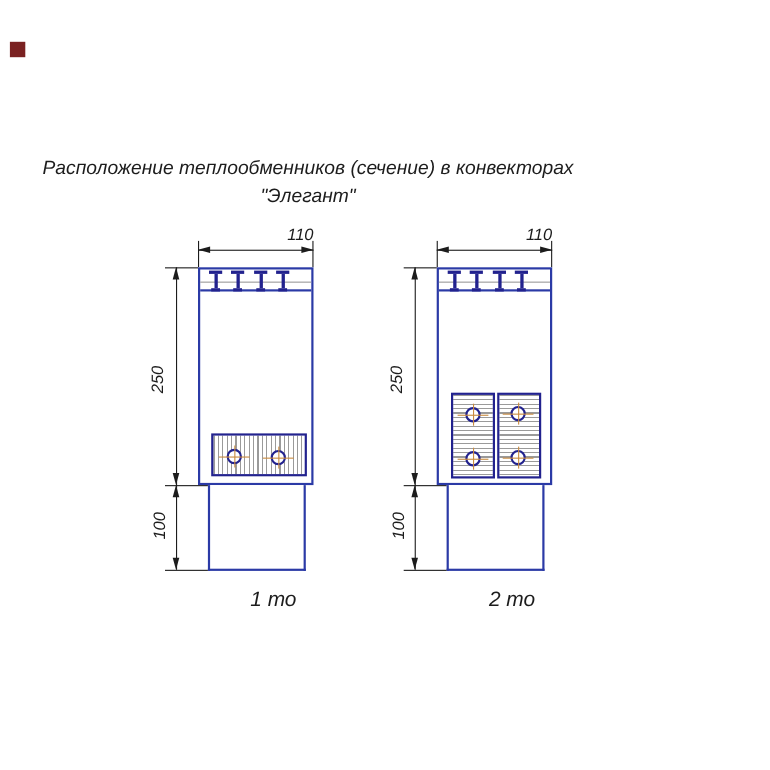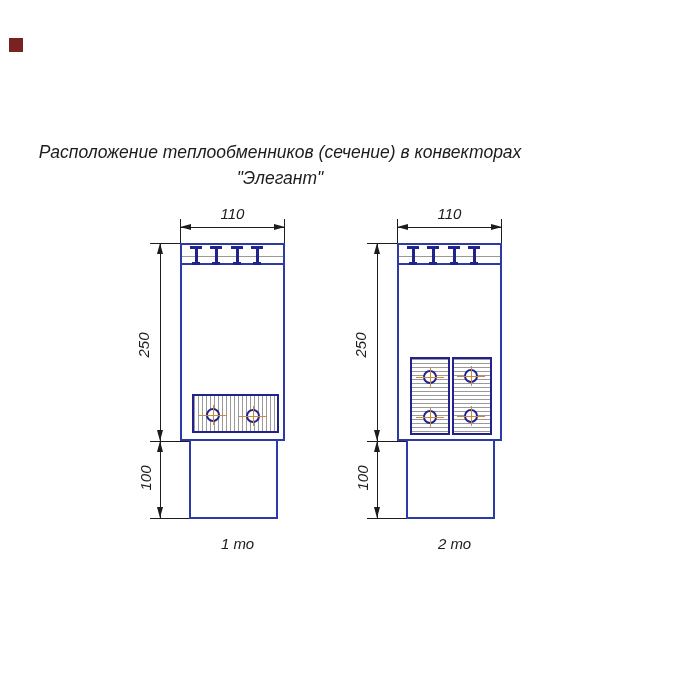--- a/index.html
+++ b/index.html
@@ -12,25 +12,25 @@
   .title{
     position:absolute;left:0;top:139px;width:560px;text-align:center;
     font-style:italic;font-size:17.5px;line-height:26px;color:var(--ink,#1c1c1c);
   }
   .fig{position:absolute;top:205px;width:210px;height:360px;}
   .fig1{left:130px;}
   .fig2{left:347px;}
 
   
   .dimlabel{font-style:italic;font-size:15px;color:var(--ink,#1c1c1c);}
-  .dim-top-label{position:absolute;left:50px;top:0;width:105px;text-align:center;}
+  .dim-top-label{position:absolute;left:50px;top:0;width:105px;text-align:right;}
   .rot{position:absolute;width:60px;height:16px;line-height:16px;text-align:center;transform:rotate(-90deg);}
   .rot-250{left:-16px;top:132px;}
   .rot-100{left:-14px;top:265px;}
-  .caption{position:absolute;left:5px;top:330px;width:205px;text-align:center;font-style:italic;font-size:15px;}
+  .caption{position:absolute;left:16px;top:330px;width:205px;text-align:center;font-style:italic;font-size:19px;}
 
   
   .line{position:absolute;background:var(--ink,#1c1c1c);}
   .dimline-h{left:50px;top:22px;width:105px;height:1px;}
   .ext-top-l{left:50px;top:14px;width:1px;height:24px;}
   .ext-top-r{left:154px;top:14px;width:1px;height:24px;}
   .dimline-v{left:30px;top:38px;width:1px;height:275px;}
   .hx1{left:20px;top:38px;width:30px;height:1px;}
   .hx2{left:20px;top:236px;width:39px;height:1px;}
   .hx3{left:20px;top:313px;width:39px;height:1px;}

